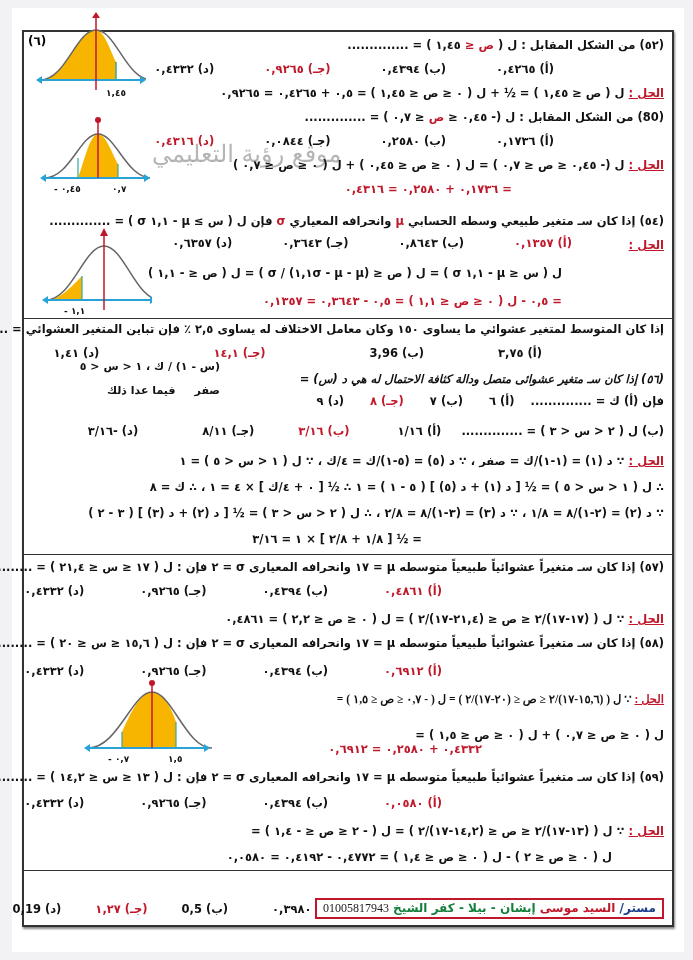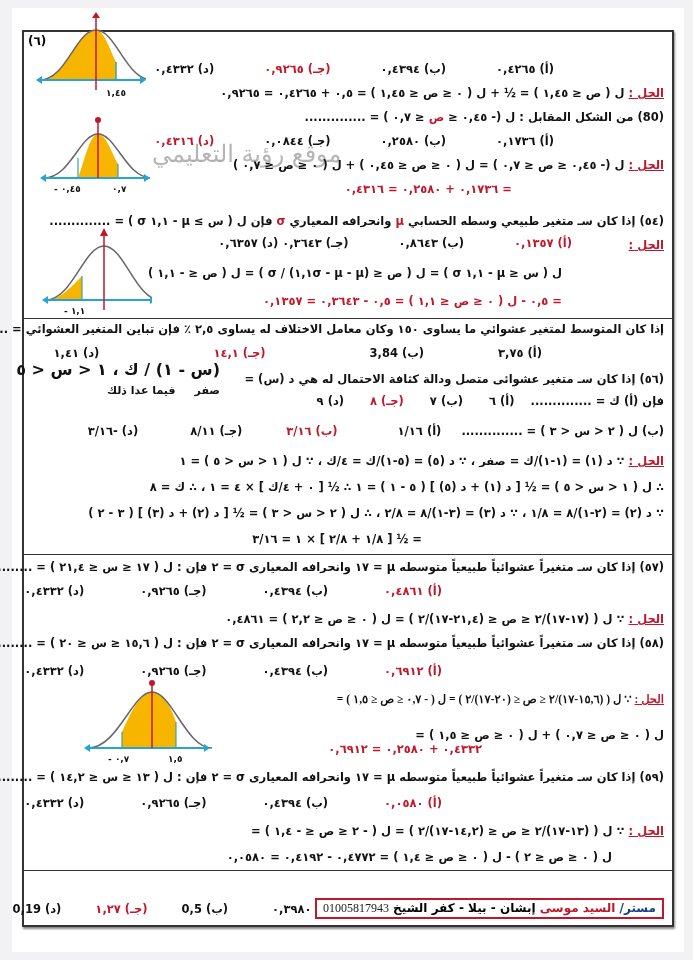--- a/index.html
+++ b/index.html
@@ -7,37 +7,43 @@
   .paper { position:absolute; left:12px; top:8px; width:672px; height:944px; background:#fff; }
   .frame { position:absolute; left:22px; top:30px; width:648px; height:893px; border:2px solid #333; box-shadow:1px 2px 2px #888; background:#fff; }
   .line { position:absolute; white-space:nowrap; font-size:11.5px; font-weight:bold; color:#111; direction:rtl; }
   .red { color:#c0182a; }
   .q-line { right:8px; }
   .sol-label { color:#c0182a; text-decoration:underline;text-align:center; }
   .graph { position:absolute; }
   .watermark { position:absolute; left:128px; top:108px; font-size:24px; color:rgba(120,120,120,0.55); font-family:"DejaVu Serif", serif; font-weight:normal; direction:rtl; }
   .qnum-box { position:absolute; left:4px; top:2px; font-size:12px; font-weight:bold; }
   .footer { position:absolute; right:8px; bottom:6px; border:2px solid #c0182a; padding:1px 6px; font-size:12px; font-weight:bold; direction:rtl; white-space:nowrap; background:#fff; }
-  .footer .blue { color:#000000;text-align:center; }
+  .footer .blue { color:#15803d;text-align:center; }
   .footer .red { color:#c0182a; }
   .footer .phone { color:#222; font-family:"Liberation Serif", serif; font-weight:normal; }
   .footer .dark { color:#1a3f8a; }
   .hr { position:absolute; left:0; right:0; border-top:1.5px solid #333; }
 </style>
 </head>
 <body>
 
 <div class="paper"></div>
 
 <div class="frame">
 
   <div class="qnum-box">(٦)</div>
 
   <div class="watermark">موقع رؤية التعليمي</div>
 
+  <div class="line q-line" style="top:6px;">
+    <span>(٥٢)</span>
+    <span>من الشكل المقابل : ل (</span>
+    <span class="red">ص ≤</span>
+    <span>١,٤٥ ) = ..............</span>
+  </div>
   <div class="line" style="top:30px; right:118px;">
     <span style="margin-left:46px"><span>(أ)</span> <span>٠,٤٢٦٥</span></span>
     <span style="margin-left:46px"><span>(ب)</span> <span>٠,٤٣٩٤</span></span>
     <span class="red" style="margin-left:46px"><span>(جـ)</span> <span>٠,٩٢٦٥</span></span>
     <span><span>(د)</span> <span>٠,٤٣٣٢</span></span>
   </div>
   <div class="line" style="top:54px; right:8px;">
     <span class="sol-label">الحل :</span>
     <span>ل ( ص ≤ ١,٤٥ ) = ½ + ل ( ٠ ≤ ص ≤ ١,٤٥ ) = ٠,٥ + ٠,٤٢٦٥ = ٠,٩٢٦٥</span>
   </div>
@@ -96,21 +102,21 @@
     <span>وانحرافه المعياري</span>
     <span class="red">σ</span>
     <span>فإن ل ( س ≥ μ - ١,١ σ ) = ..............</span>
   </div>
   <div class="line" style="top:206px; right:8px;">
     <span class="sol-label">الحل :</span>
   </div>
   <div class="line" style="top:204px; right:100px;">
     <span class="red" style="margin-left:46px"><span>(أ)</span> <span>٠,١٣٥٧</span></span>
     <span style="margin-left:46px"><span>(ب)</span> <span>٠,٨٦٤٣</span></span>
-    <span style=""><span>(جـ)</span> <span>٠,٣٦٤٣</span></span>
+    <span style="margin-left:46px"><span>(جـ)</span> <span>٠,٣٦٤٣</span></span>
     <span><span>(د)</span> <span>٠,٦٣٥٧</span></span>
   </div>
   <div class="line" style="top:234px; right:110px;">
     <span>ل ( س ≤ μ - ١,١ σ ) = ل ( ص ≤ (μ - ١,١σ - μ) / σ ) = ل ( ص ≤ - ١,١ )</span>
   </div>
   <div class="line" style="top:262px; right:110px;">
     <span class="red">= ٠,٥ - ل ( ٠ ≤ ص ≤ ١,١ ) = ٠,٥ - ٠,٣٦٤٣ = ٠,١٣٥٧</span>
   </div>
   <svg class="graph" style="left:18px; top:194px;" width="110" height="90">
     <path d="M4,74 C18,74 28,62 40,50 L40,74 Z" fill="#f7b500"></path>
@@ -124,52 +130,52 @@
     <text x="22" y="88" font-size="9" font-weight="bold" fill="#111">- ١,١</text>
   </svg>
 
   <div class="hr" style="top:286px;"></div>
 
   <div class="line q-line" style="top:290px;">
     <span>إذا كان المتوسط لمتغير عشوائي ما يساوى ١٥٠ وكان معامل الاختلاف له يساوى ٢,٥ ٪ فإن تباين المتغير العشوائي = ....</span>
   </div>
   <div class="line" style="top:314px; right:130px;">
     <span style="margin-left:70px"><span>(أ)</span> <span>٣,٧٥</span></span>
-    <span style="margin-left:100px"><span>(ب)</span> <span>3,84</span></span>
+    <span style="margin-left:100px"><span>(ب)</span> <span>3,96</span></span>
     <span class="red" style="margin-left:110px"><span>(جـ)</span> <span>١٤,١</span></span>
     <span><span>(د)</span> <span>١,٤١</span></span>
   </div>
 
-  <div class="line q-line" style="top:340px;">
+  <div class="line q-line" style="top:340px;font-style:italic;">
     <span>(٥٦)</span>
     <span>إذا كان سـ متغير عشوائى متصل ودالة كثافة الاحتمال له هي د (س) =</span>
   </div>
-  <div class="line" style="top:328px; right:452px; font-size:16px;">
+  <div class="line" style="top:328px; right:452px; font-size:11px;">
     <span>(س - ١) / ك</span>
     <span>، ١ &lt; س &lt; ٥</span>
   </div>
   <div class="line" style="top:352px; right:452px; font-size:11px;">
     <span>صفر</span>
     &nbsp;&nbsp;&nbsp;
     <span>فيما عدا ذلك</span>
   </div>
   <div class="line" style="top:362px; right:8px;">
     <span>فإن (أ) ك = ..............</span>
     &nbsp;&nbsp;
     <span style="margin-left:22px"><span>(أ)</span> <span>٦</span></span>
     <span style="margin-left:22px"><span>(ب)</span> <span>٧</span></span>
     <span class="red" style="margin-left:22px"><span>(جـ)</span> <span>٨</span></span>
     <span><span>(د)</span> <span>٩</span></span>
   </div>
   <div class="line" style="top:392px; right:8px;">
     <span>(ب) ل ( ٢ &lt; س &lt; ٣ ) = ..............</span>
     &nbsp;&nbsp;&nbsp;
-    <span style="margin-left:56px"><span>(أ)</span> <span>١/١٦</span></span>
+    <span style="margin-left:44px"><span>(أ)</span> <span>١/١٦</span></span>
     <span class="red" style="margin-left:40px"><span>(ب)</span> <span>٣/١٦</span></span>
-    <span style="margin-left:48px"><span>(جـ)</span> <span>٨/١١</span></span>
+    <span style="margin-left:60px"><span>(جـ)</span> <span>٨/١١</span></span>
     <span><span>(د)</span> <span>-٣/١٦</span></span>
   </div>
   <div class="line" style="top:422px; right:8px;">
     <span class="sol-label">الحل :</span>
     <span>∵ د (١) = (١-١)/ك = صفر ، ∵ د (٥) = (٥-١)/ك = ٤/ك ، ∵ ل ( ١ &lt; س &lt; ٥ ) = ١</span>
   </div>
   <div class="line" style="top:448px; right:8px;">
     <span>∴ ل ( ١ &lt; س &lt; ٥ ) = ½ [ د (١) + د (٥) ] ( ٥ - ١ ) = ١ ∴ ½ [ ٠ + ٤/ك ] × ٤ = ١ ، ∴ ك = ٨</span>
   </div>
   <div class="line" style="top:474px; right:8px;">

